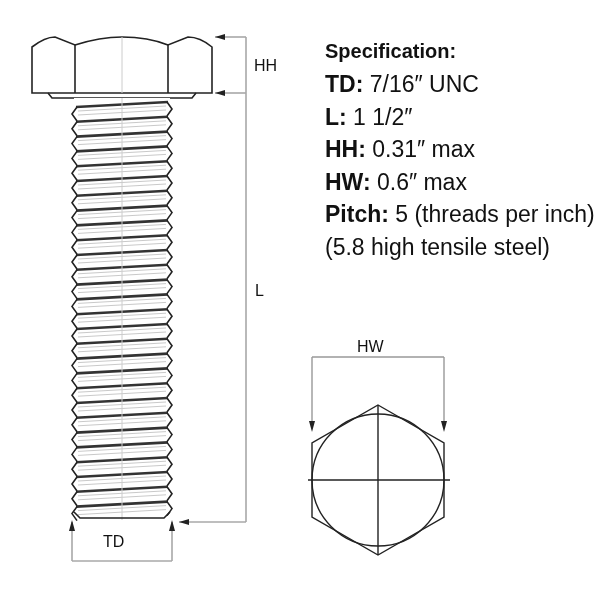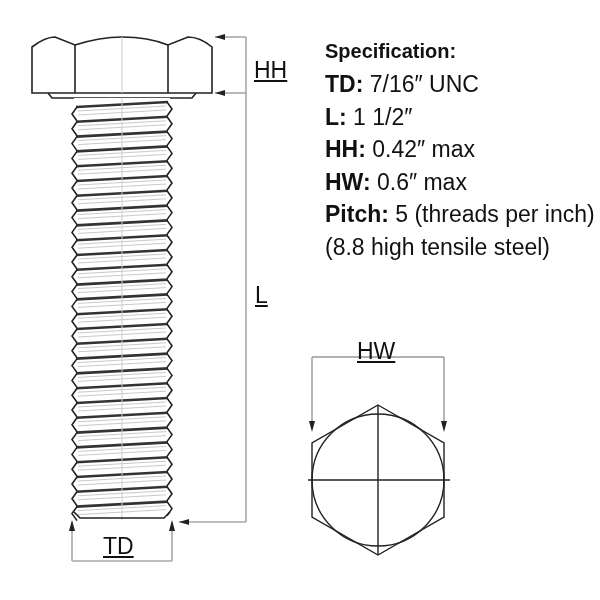--- a/index.html
+++ b/index.html
@@ -3,21 +3,21 @@
   <meta charset="utf-8">
   <style>
     html, body { margin: 0; padding: 0; background: #ffffff; }
     body { width: 600px; height: 600px; position: relative; overflow: hidden;
            font-family: "Liberation Sans", "DejaVu Sans", sans-serif; color: #111; }
     #drawing { position: absolute; left: 0; top: 0; }
     .spec { position: absolute; left: 325px; top: 34px; }
     .spec-title { font-size: 20px; font-weight: bold; line-height: 34px; height: 34px; }
     .spec-row { font-size: 23px; line-height: 32.6px; height: 32.6px; white-space: nowrap; }
     .spec-row b { font-weight: bold; }
-    .dim-label { position: absolute; font-size: 23px; color: #111; text-decoration: underline; }
+    .dim-label { position: absolute; font-size: 16px; color: #111; }
   </style>
 </head>
 <body>
 
 <svg id="drawing" width="600" height="600" viewBox="0 0 600 600" xmlns="http://www.w3.org/2000/svg">
 
   <g fill="none" stroke="#222" stroke-width="1.6">
     <path d="M32,47 Q45,37 55,37 L75,45 Q100,37 122,37 Q148,37 168,45 L188,37 Q200,37 212,47 L212,93 L32,93 Z" fill="#fff"></path>
     <line x1="75" y1="45" x2="75" y2="93"></line>
     <line x1="168" y1="45" x2="168" y2="93"></line>
@@ -158,17 +158,17 @@
 
 <div class="dim-label" style="left:254px; top:57px;">HH</div>
 <div class="dim-label" style="left:255px; top:282px;">L</div>
 <div class="dim-label" style="left:103px; top:533px;">TD</div>
 <div class="dim-label" style="left:357px; top:338px;">HW</div>
 
 <div class="spec">
   <div class="spec-title">Specification:</div>
   <div class="spec-row"><b>TD:</b> <span>7/16″ UNC</span></div>
   <div class="spec-row"><b>L:</b> <span> 1 1/2″</span></div>
-  <div class="spec-row"><b>HH:</b> <span>0.42″ max</span></div>
+  <div class="spec-row"><b>HH:</b> <span>0.31″ max</span></div>
   <div class="spec-row"><b>HW:</b> <span>0.6″ max</span></div>
   <div class="spec-row"><b>Pitch:</b> <span>5 (threads per inch)</span></div>
-  <div class="spec-row"><span>(8.8 high tensile steel)</span></div>
+  <div class="spec-row"><span>(5.8 high tensile steel)</span></div>
 </div>
 
 </body></html>

